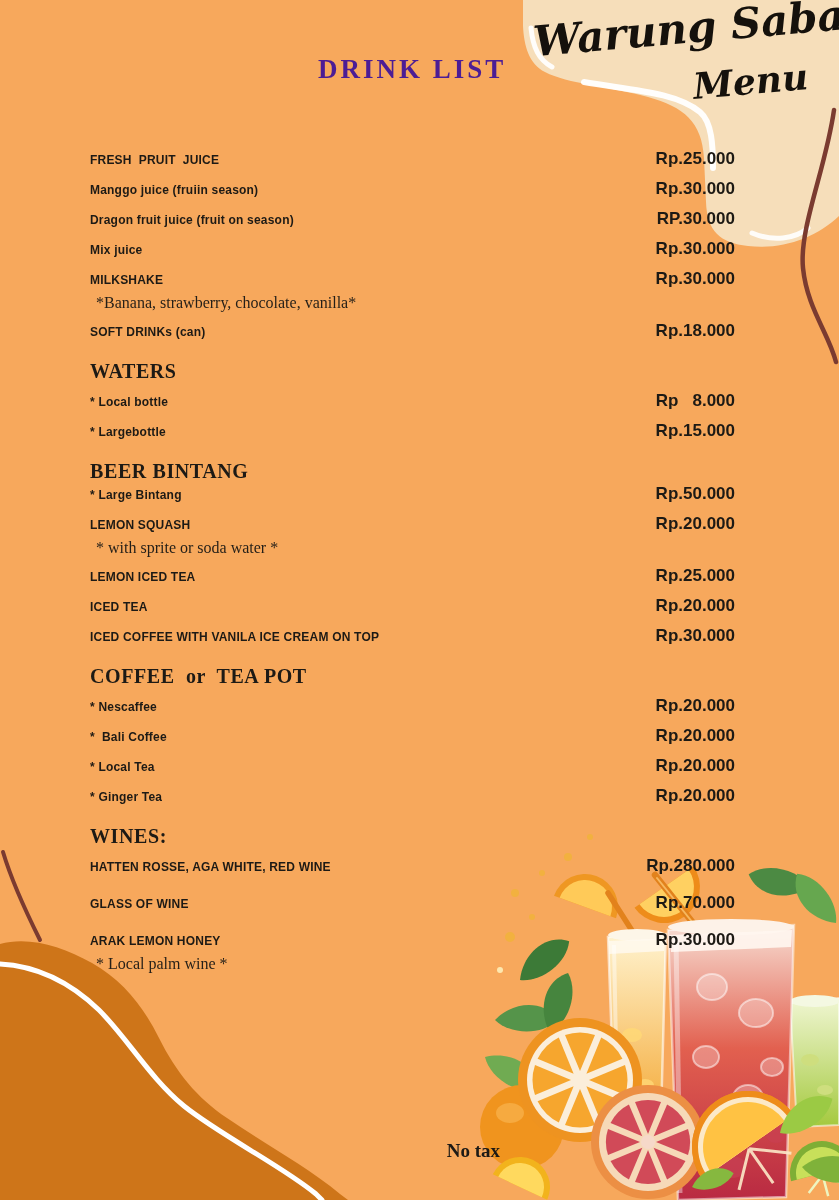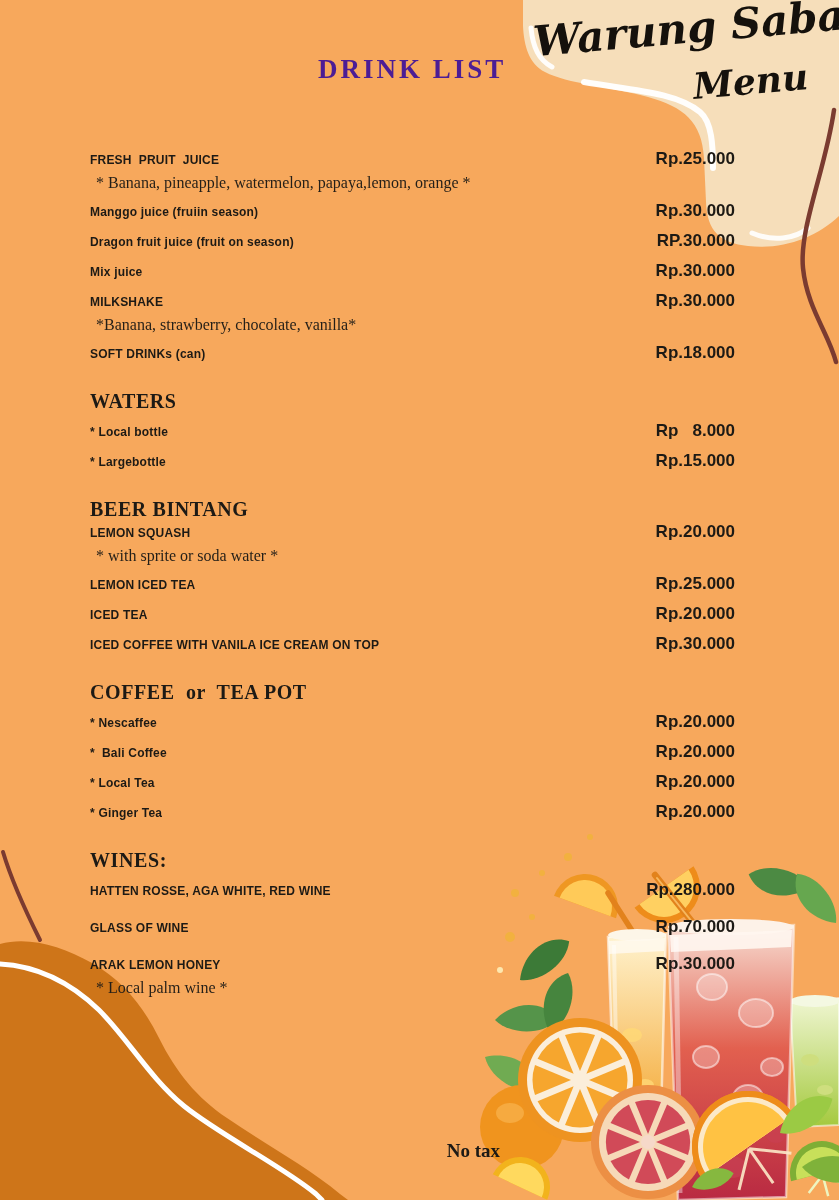--- a/index.html
+++ b/index.html
@@ -31,21 +31,21 @@
     position:absolute;left:693px;top:60px;z-index:3;
     font-family:"DejaVu Serif",serif;font-style:italic;font-weight:bold;font-size:36px;
     transform:rotate(-5deg);color:#15110c;
   }
 
   .menu-col{position:absolute;left:90px;top:148px;width:645px;z-index:3;}
   .row{margin-bottom:7px;}
   .row .line{display:flex;align-items:baseline;}
   .row .name{font-weight:bold;font-size:12px;line-height:22px;letter-spacing:.2px;white-space:pre;}
   .row .price{margin-left:auto;font-weight:bold;font-size:17px;line-height:22px;white-space:pre;}
-  .row.section{margin-top:24px;}
+  .row.section{margin-top:16px;}
   .row.section .name{font-family:"Liberation Serif",serif;font-size:20px;line-height:24px;letter-spacing:.6px;}
   .row:nth-child(10){margin-bottom:0;}                 
   .row:nth-last-child(-n+3){margin-bottom:14px;} 
   .desc{font-family:"Liberation Serif",serif;font-size:16px;line-height:20px;margin:2px 0 0 6px;color:#241f18;}
 
   .footer-note{
     position:absolute;left:330px;top:1140px;width:170px;text-align:right;z-index:3;
     font-family:"Liberation Serif",serif;font-weight:bold;font-size:19px;color:#1d1a16;
   }
 </style>
@@ -221,21 +221,20 @@
 <div class="page-title">DRINK LIST</div>
 <div class="brand1">Warung Sabar</div>
 <div class="brand2">Menu</div>
 
 <div class="menu-col">
     <div class="row item">
       <div class="line">
         <span class="name">FRESH  PRUIT  JUICE</span>
         <span class="price">Rp.25.000</span>
       </div>
-      <div class="desc">* Banana, pineapple, watermelon, papaya,lemon, orange *</div>
     </div>
     <div class="row item">
       <div class="line">
         <span class="name">Manggo juice (fruiin season)</span>
         <span class="price">Rp.30.000</span>
       </div>
     </div>
     <div class="row item">
       <div class="line">
         <span class="name">Dragon fruit juice (fruit on season)</span>
@@ -278,20 +277,26 @@
         <span class="price">Rp.15.000</span>
       </div>
     </div>
     <div class="row section">
       <div class="line">
         <span class="name">BEER BINTANG</span>
       </div>
     </div>
     <div class="row item">
       <div class="line">
+        <span class="name">* Large Bintang</span>
+        <span class="price">Rp.50.000</span>
+      </div>
+    </div>
+    <div class="row item">
+      <div class="line">
         <span class="name">LEMON SQUASH</span>
         <span class="price">Rp.20.000</span>
       </div>
       <div class="desc">* with sprite or soda water *</div>
     </div>
     <div class="row item">
       <div class="line">
         <span class="name">LEMON ICED TEA</span>
         <span class="price">Rp.25.000</span>
       </div>

